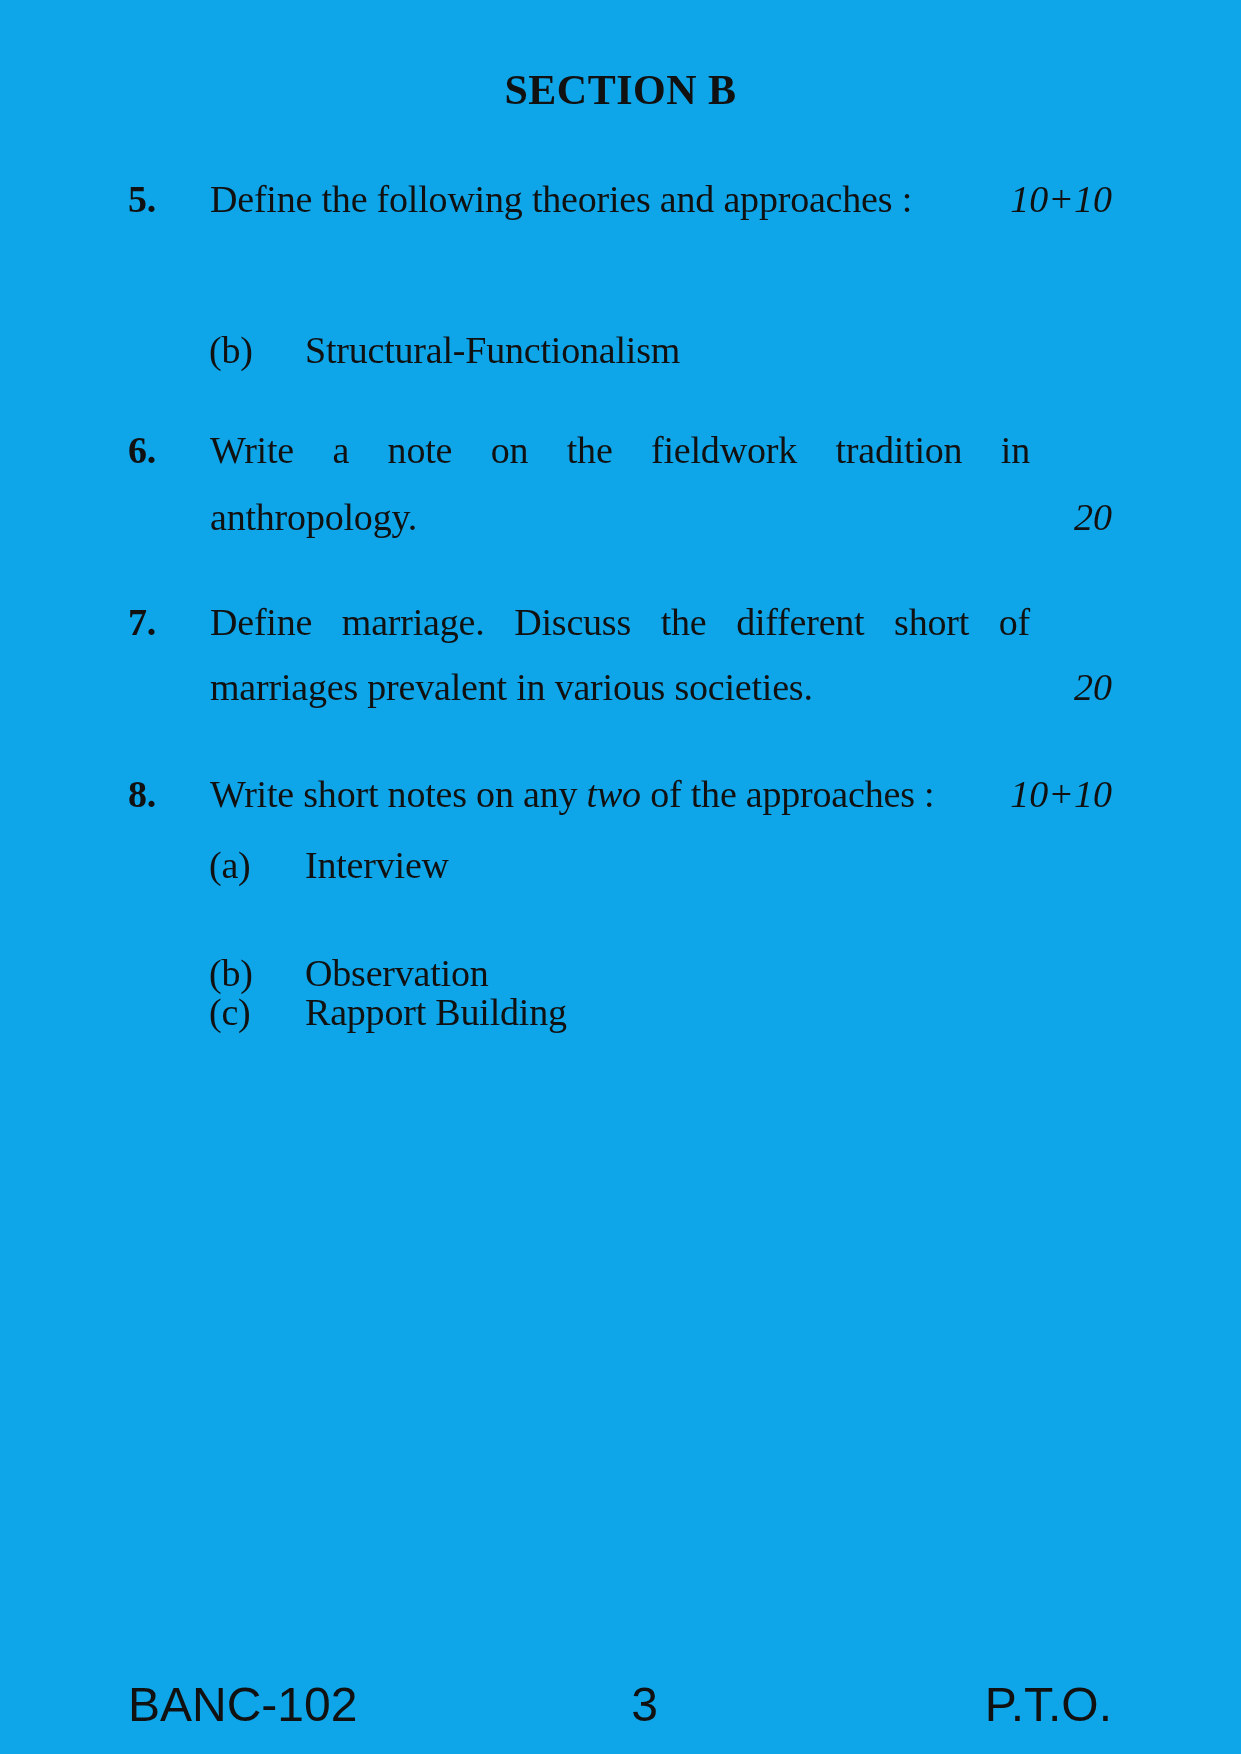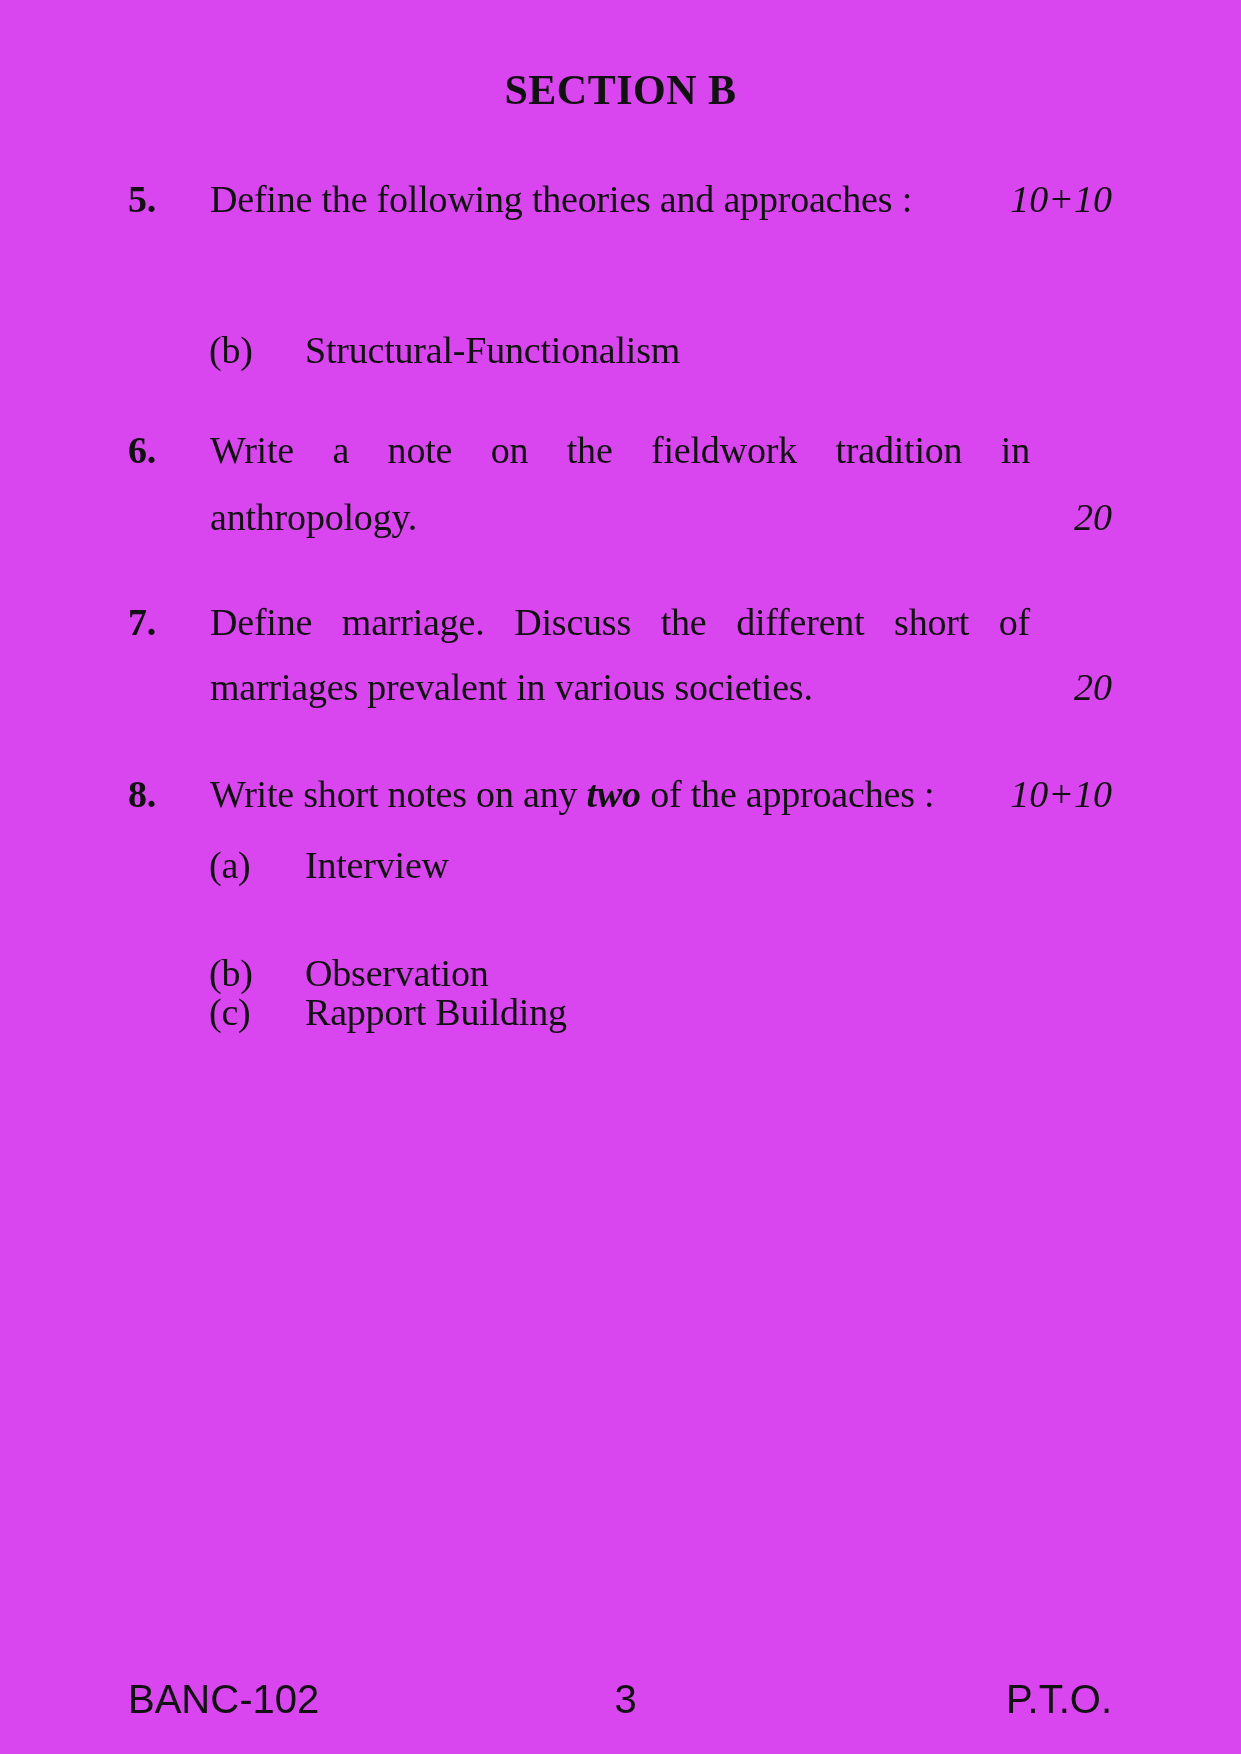--- a/index.html
+++ b/index.html
@@ -1,20 +1,20 @@
 <!DOCTYPE html>
 <html><head>
 <meta charset="utf-8">
 <style>
   html, body { margin: 0; padding: 0; background: #e8e8e8; }
   .page {
     position: relative;
     width: 1241px;
     height: 1754px;
-    background: #d946ef;
+    background: #0ea5e9;
     color: #111111;
     font-family: "Liberation Serif", "DejaVu Serif", serif;
     font-size: 38px;
     letter-spacing: -0.2px;
     overflow: hidden;
   }
   .section-title {
     position: absolute;
     top: 66px;
     left: 0;
@@ -63,30 +63,30 @@
     right: 129px;
     height: 52px;
     line-height: 1.15;
     white-space: nowrap;
   }
   .sub-label {
     display: inline-block;
     width: 96px;
   }
   .kw {
-    font-weight: bold;
+    font-weight: normal;
     font-style: italic;
   }
   .footer {
     position: absolute;
     top: 1677px;
     left: 128px;
     right: 129px;
     font-family: "Liberation Sans", sans-serif;
-    font-size: 40px;
+    font-size: 48px;
     letter-spacing: 0;
     display: flex;
     justify-content: space-between;
     align-items: baseline;
   }
   .footer .center { flex: 1; text-align: center; }
   .footer .left, .footer .right { min-width: 180px; }
   .footer .right { text-align: right; }
 </style>
 </head>

